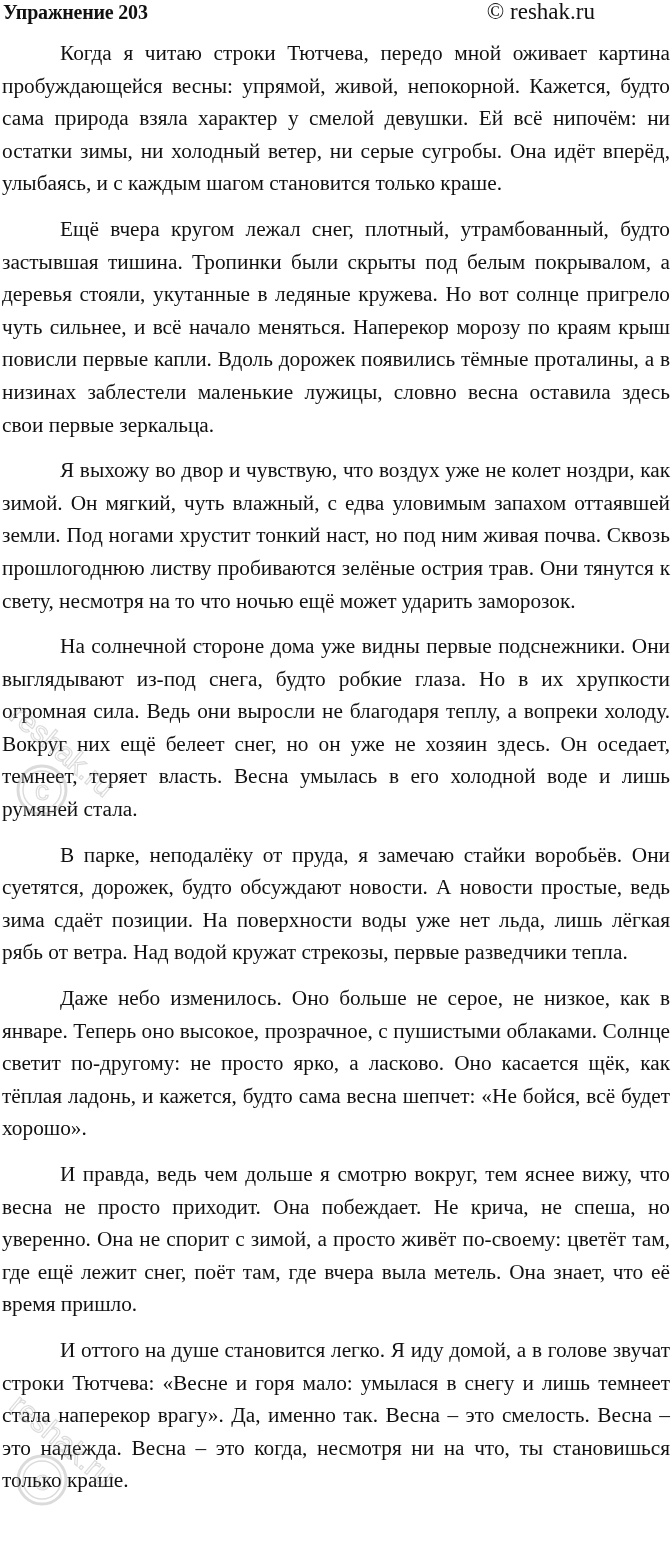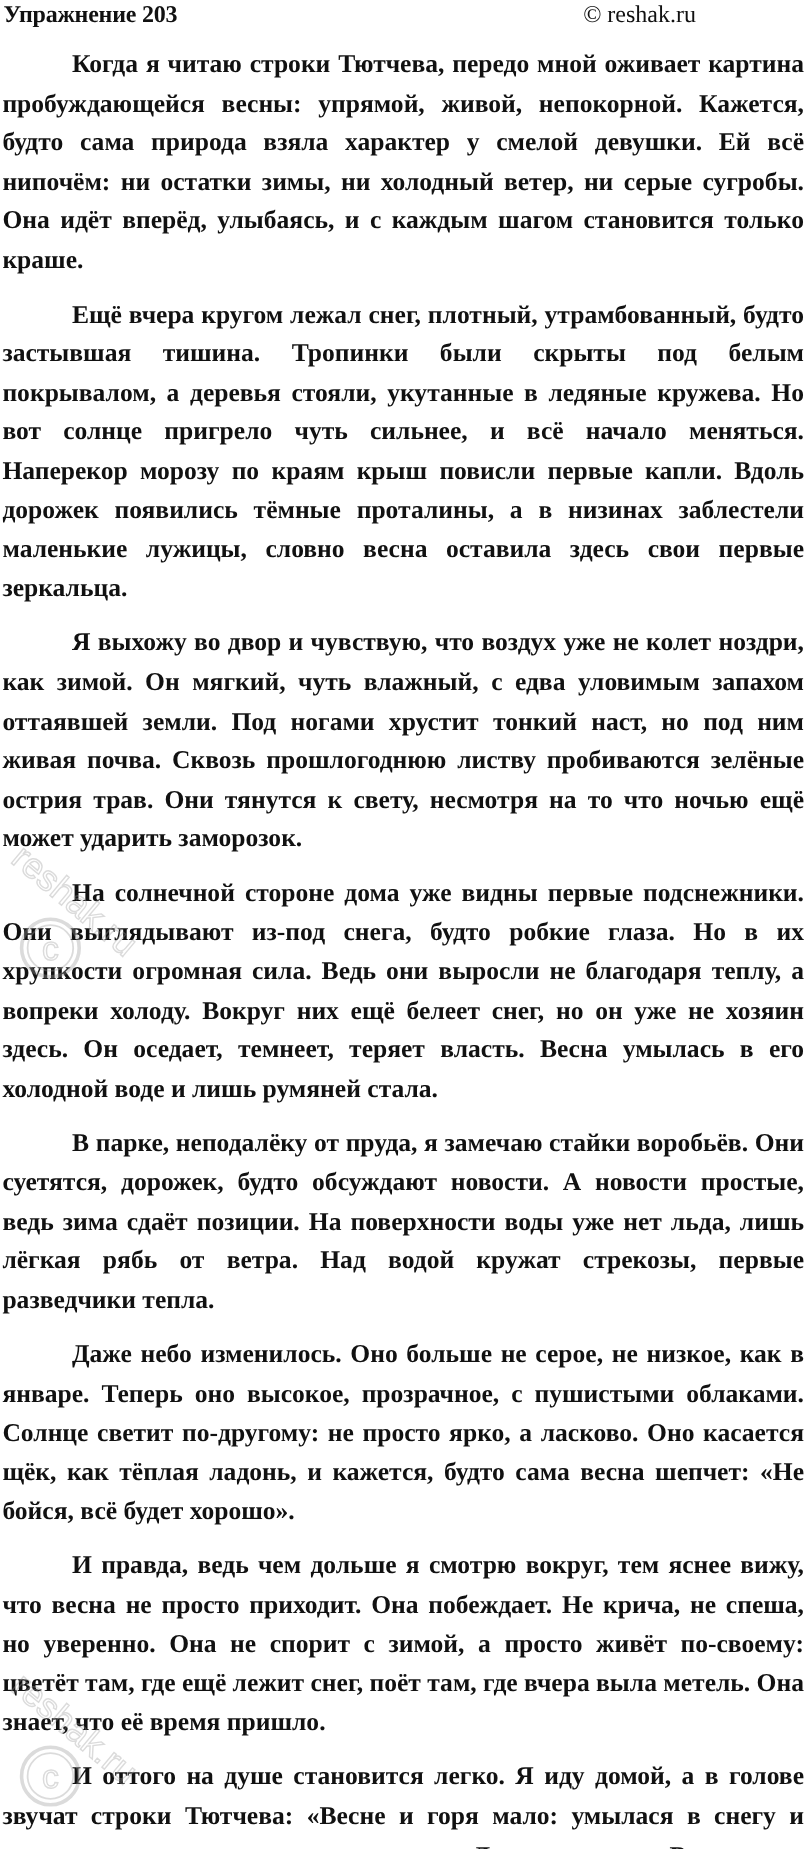--- a/index.html
+++ b/index.html
@@ -26,39 +26,38 @@
       position: absolute;
       left: 3px;
       top: 0px;
       font-size: 20px;
       font-weight: bold;
       line-height: 24px;
       letter-spacing: -0.2px;
     }
     .header-copyright {
       position: absolute;
-      right: 16px;
+      right: 1px;
       top: 0px;
-      font-size: 20px;
+      font-size: 23px;
       line-height: 24px;
     }
     .content {
       position: absolute;
       left: 2px;
       top: 37px;
       width: 668px;
     }
     .para {
       margin: 0 0 13px 0;
       font-size: 21.3px;
       line-height: 32.6px;
       text-align: justify;
       text-indent: 58px;
       hyphens: none;
-      font-weight: bold;
     }
     .watermark {
       position: absolute;
       width: 150px;
       height: 150px;
       pointer-events: none;
       opacity: 0.35;
     }
     .watermark svg {
       width: 100%;

